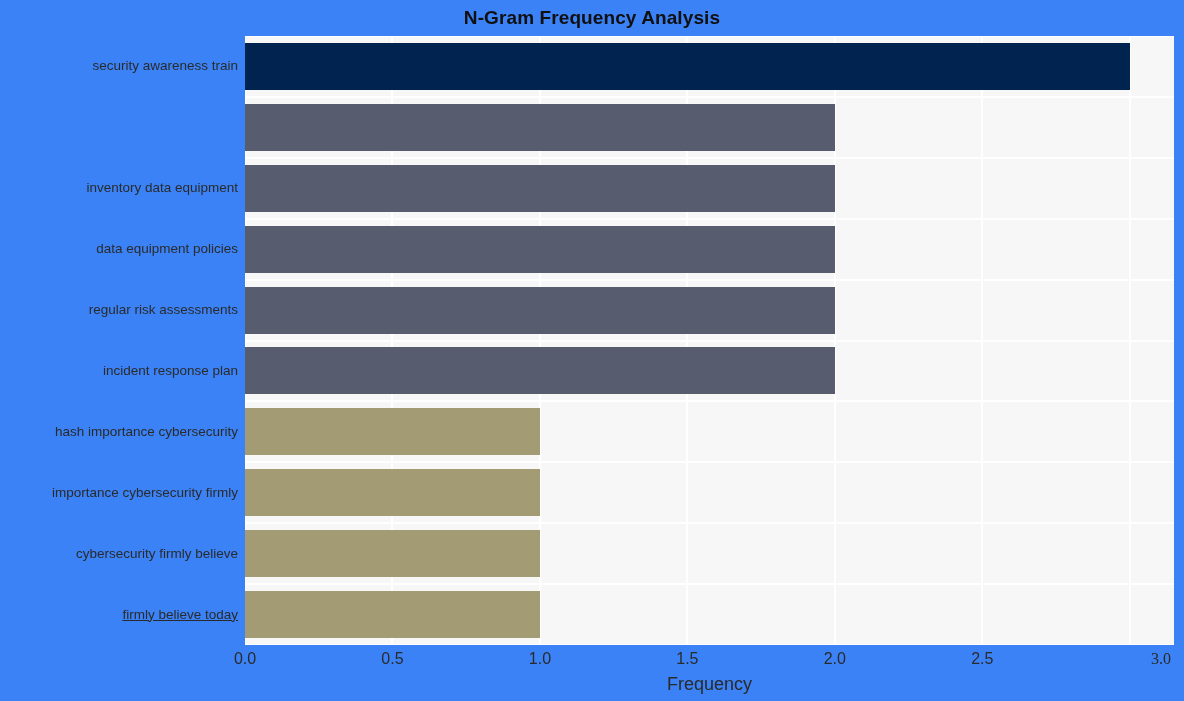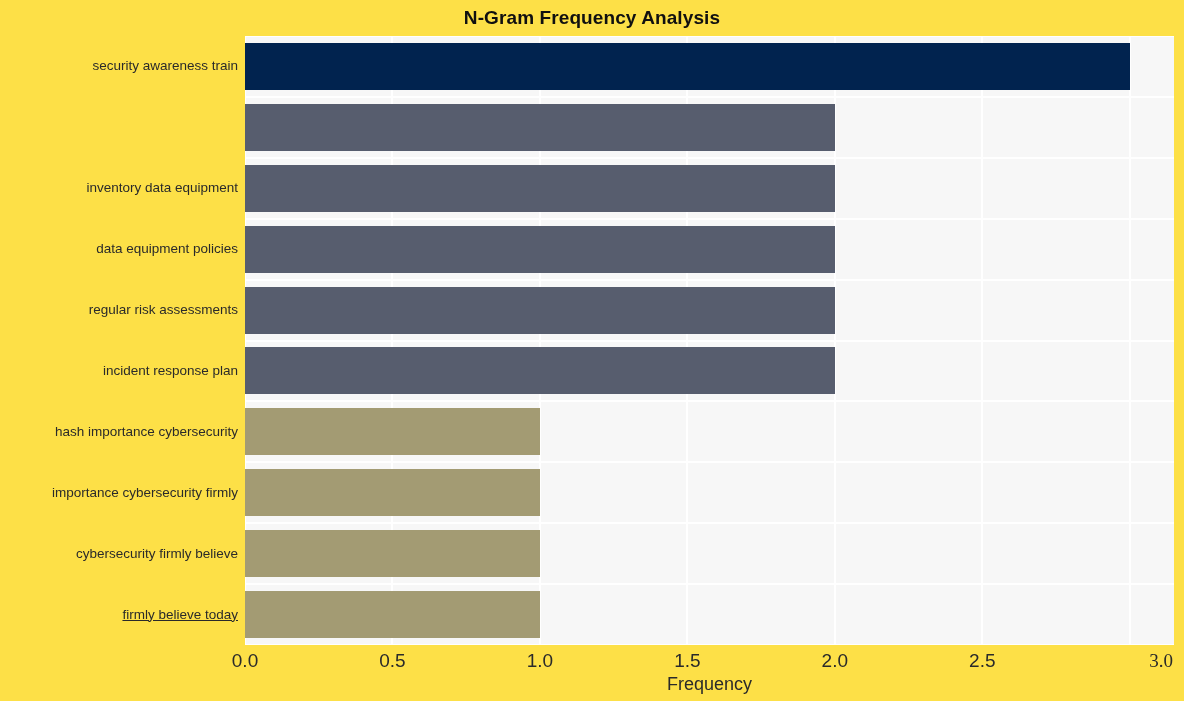--- a/index.html
+++ b/index.html
@@ -10,21 +10,21 @@
   body {
     width: 1184px;
     height: 701px;
     font-family: "Liberation Sans", sans-serif;
     overflow: hidden;
   }
   #figure {
     position: relative;
     width: 1184px;
     height: 701px;
-    background: #fde047;
+    background: #3b82f6;
   }
   #chart-title {
     position: absolute;
     left: 0;
     top: 7px;
     width: 1184px;
     text-align: center;
     font-size: 19px;
     font-weight: bold;
     color: #101010;
@@ -84,21 +84,21 @@
     top: 650px;
     width: 929px;
     height: 20px;
   }
   .xlabel {
     position: absolute;
     top: 0;
     width: 60px;
     margin-left: -30px;
     text-align: center;
-    font-size: 19px;
+    font-size: 16px;
     color: #2a2a2a;
   }
   #x-axis-title {
     position: absolute;
     left: 245px;
     top: 674px;
     width: 929px;
     text-align: center;
     font-size: 18px;
     color: #2a2a2a;

